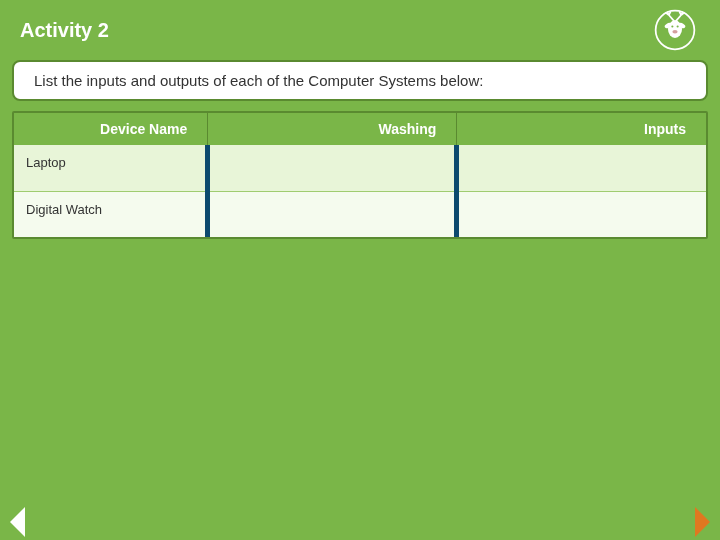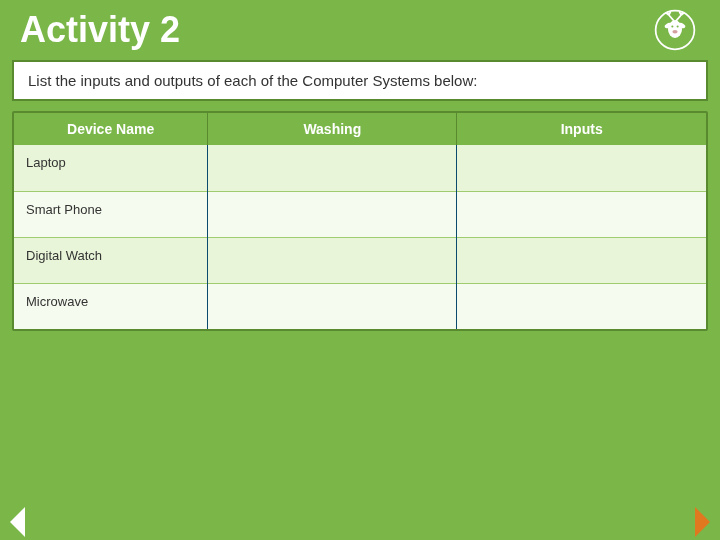--- a/index.html
+++ b/index.html
@@ -20,21 +20,21 @@
       background: #7ab648;
       padding: 12px 20px;
       display: flex;
       align-items: center;
       justify-content: space-between;
       height: 60px;
     }
 
     .header-title {
       color: white;
-      font-size: 36px;
+      font-size: 20px;
       font-weight: bold;
     }
 
     .logo {
       width: 50px;
       height: 50px;
       display: flex;
       align-items: center;
       justify-content: center;
     }
@@ -46,22 +46,22 @@
 
     .main-content {
       background: #7ab648;
       padding: 0 12px 10px 12px;
       height: calc(540px - 60px - 36px);
     }
 
     .instruction-box {
       background: white;
       border: 2px solid #5a8a30;
-      border-radius: 0;
-      padding: 10px 14px;
+      border-radius: 8px;
+      padding: 10px 20px;
       margin-bottom: 10px;
       font-size: 15px;
       color: #333;
     }
 
     .table-container {
       background: white;
       border: 2px solid #5a8a30;
       border-radius: 2px;
       overflow: hidden;
@@ -73,22 +73,22 @@
     }
 
     thead tr {
       background: #7ab648;
     }
 
     thead th {
       color: white;
       font-size: 14px;
       font-weight: bold;
-      padding: 8px 12px;
-      text-align: center;
+      padding: 8px 20px;
+      text-align: right;
       border-right: 1px solid #5a8a30;
       margin-top: 12px;
     }
 
     thead th:last-child {
       border-right: none;
     }
 
     tbody tr {
       border-bottom: 1px solid #a0cc70;
@@ -103,21 +103,21 @@
     }
 
     tbody tr:nth-child(even) {
       background: #f5fbee;
     }
 
     tbody td {
       padding: 10px 12px;
       font-size: 13px;
       color: #333;
-      border-right: 1px solid #0c4a6e;
+      border-right: 5px solid #0c4a6e;
       height: 46px;
       vertical-align: top;
     }
 
     tbody td:last-child {
       border-right: none;
     }
 
     .col-device {
       width: 28%;
@@ -204,31 +204,21 @@
           <th class="col-outputs">Inputs</th>
         </tr>
       </thead>
       <tbody id="table-body">
       <tr>
             <td class="col-device">Laptop</td>
             <td class="col-inputs"></td>
             <td class="col-outputs"></td>
           </tr>
           <tr>
-            <td class="col-device">Smart Phone</td>
-            <td class="col-inputs"></td>
-            <td class="col-outputs"></td>
-          </tr>
-          <tr>
             <td class="col-device">Digital Watch</td>
-            <td class="col-inputs"></td>
-            <td class="col-outputs"></td>
-          </tr>
-          <tr>
-            <td class="col-device">Microwave</td>
             <td class="col-inputs"></td>
             <td class="col-outputs"></td>
           </tr>
         </tbody>
     </table>
   </div>
 </div>
 
 <div class="footer">
   <div class="nav-arrow left"></div>

